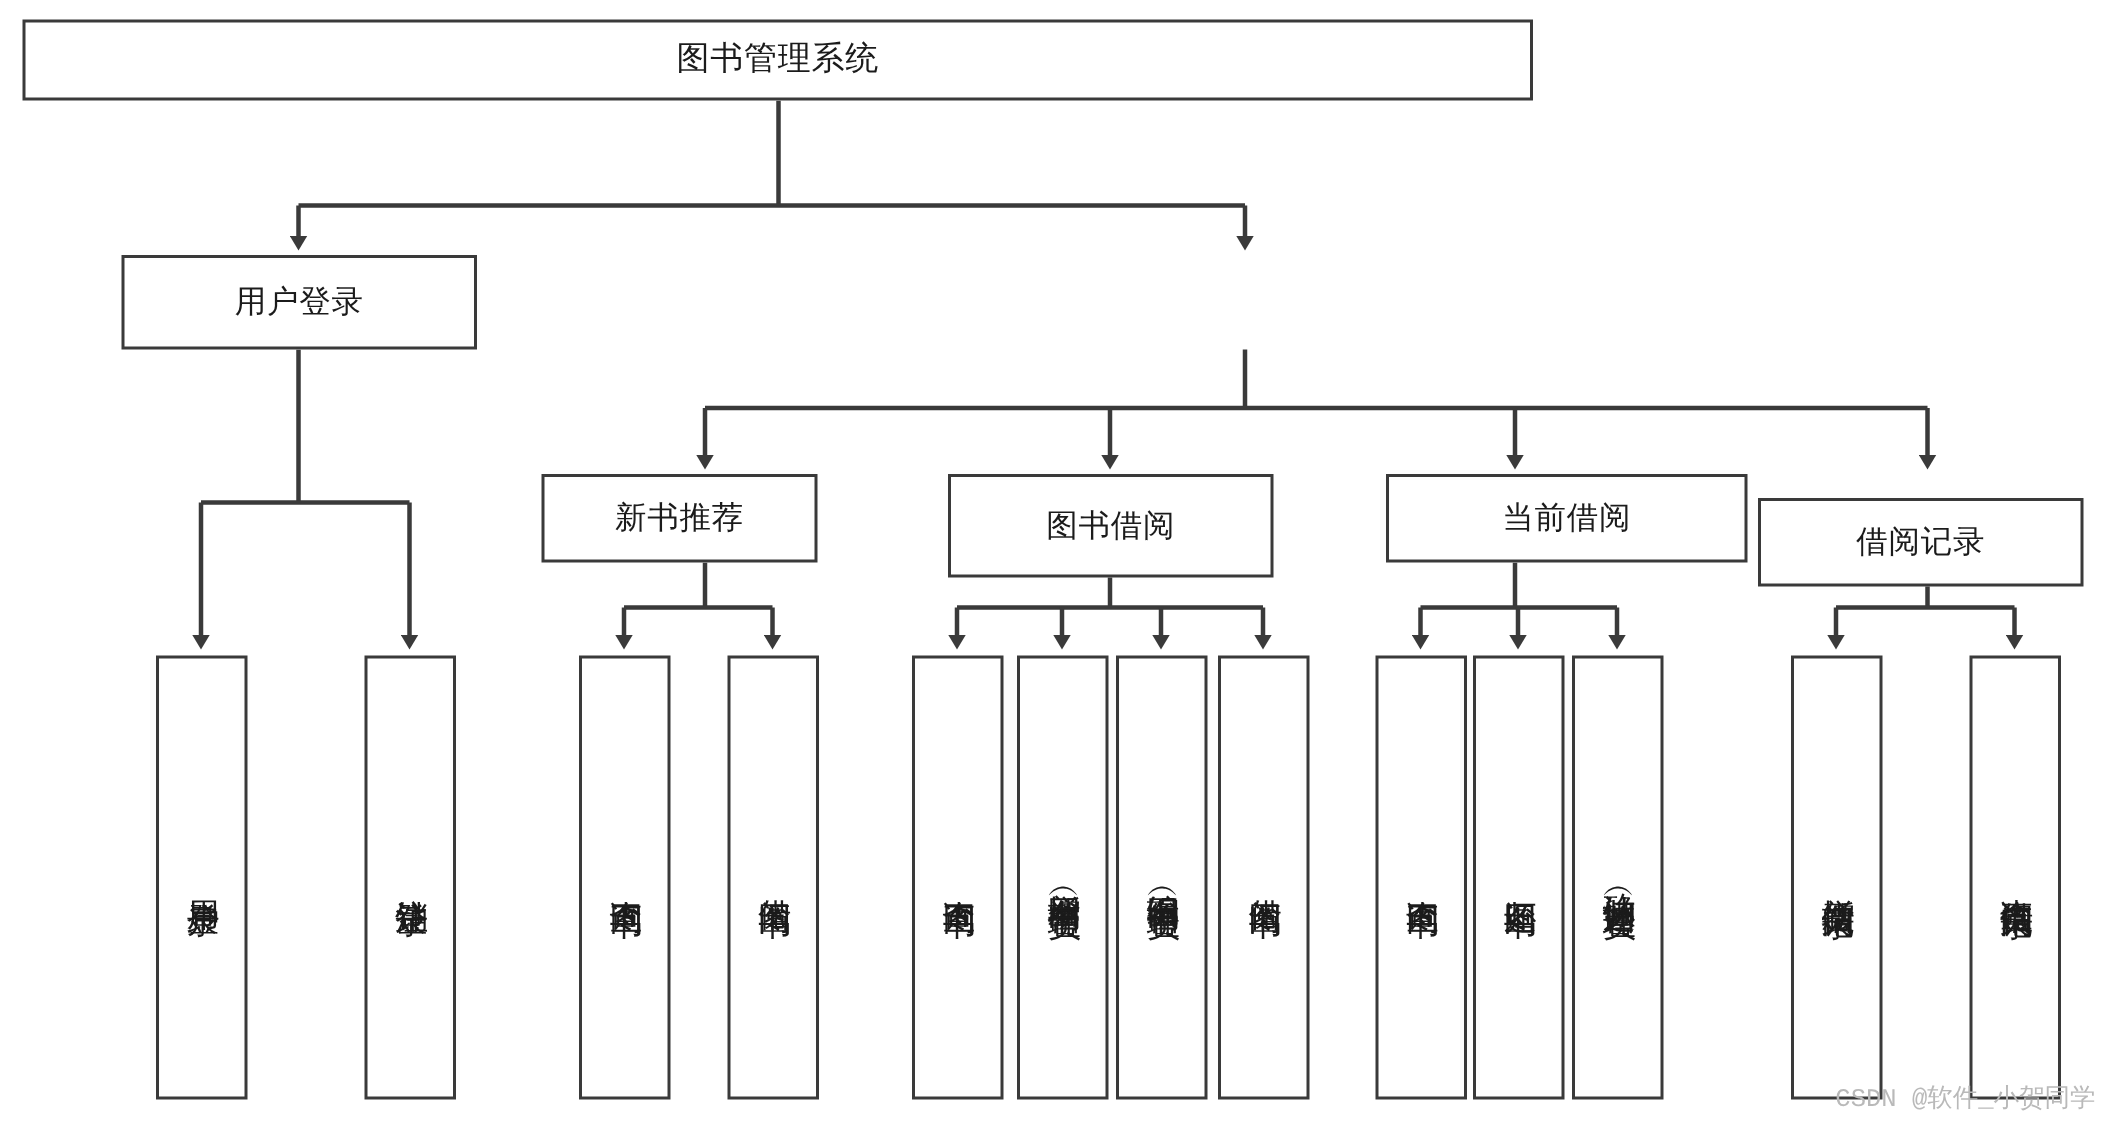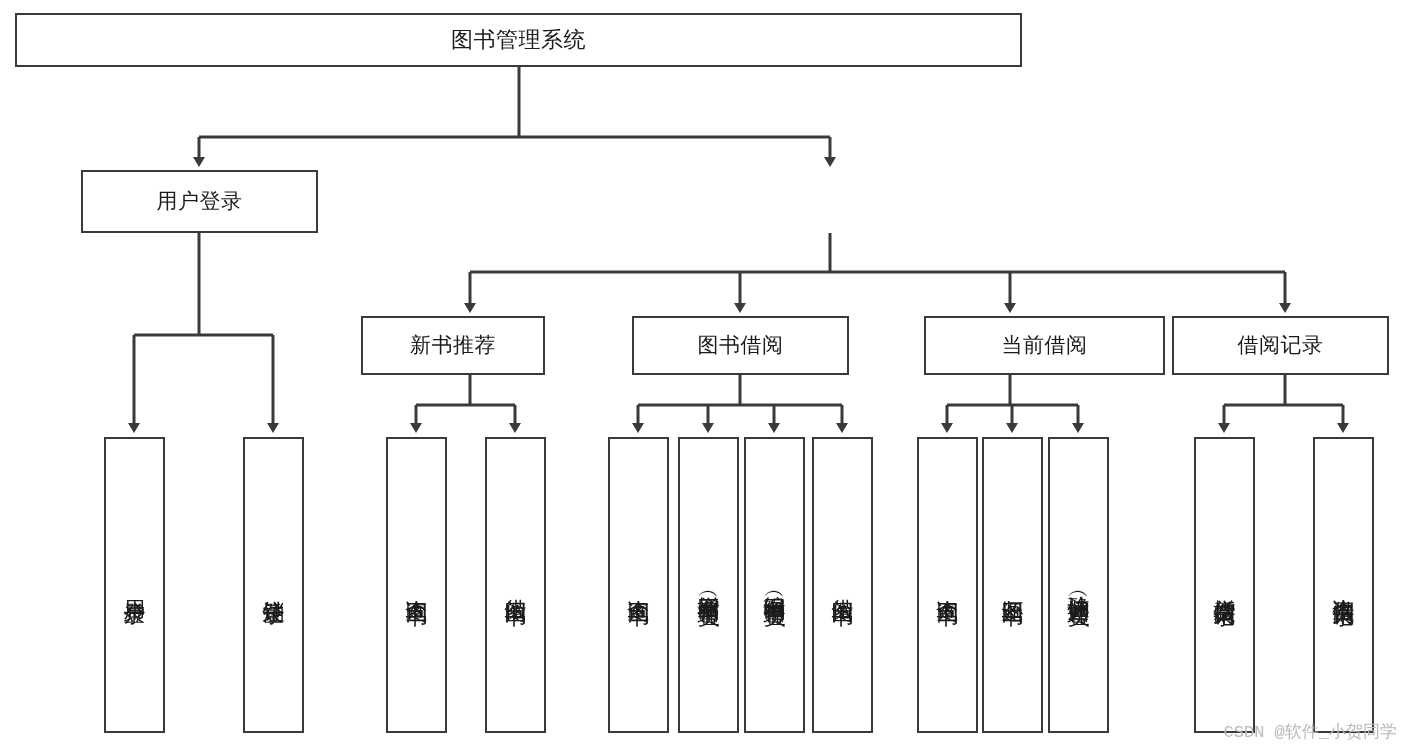--- a/index.html
+++ b/index.html
@@ -128,27 +128,27 @@
     <span class="label">图书管理系统</span>
   </div>
 
   <div class="node h" style="left:81px; top:170px; width:237px; height:63px;">
     <span class="label">用户登录</span>
   </div>
 
   <div class="node h" style="left:361px; top:316px; width:184px; height:59px;">
     <span class="label">新书推荐</span>
   </div>
-  <div class="node h" style="left:632px; top:316px; width:217px; height:59px;">
+  <div class="node h" style="left:632px; top:316px; width:217px; height:69px;">
     <span class="label">图书借阅</span>
   </div>
   <div class="node h" style="left:924px; top:316px; width:241px; height:59px;">
     <span class="label">当前借阅</span>
   </div>
-  <div class="node h" style="left:1172px; top:316px; width:217px; height:59px;">
+  <div class="node h" style="left:1172px; top:332px; width:217px; height:59px;">
     <span class="label">借阅记录</span>
   </div>
 
   <div class="node leaf" style="left:104px; top:437px; width:61px; height:296px;">
     <span class="label">用户登录</span>
   </div>
   <div class="node leaf" style="left:243px; top:437px; width:61px; height:296px;">
     <span class="label">注销登录</span>
   </div>
 

